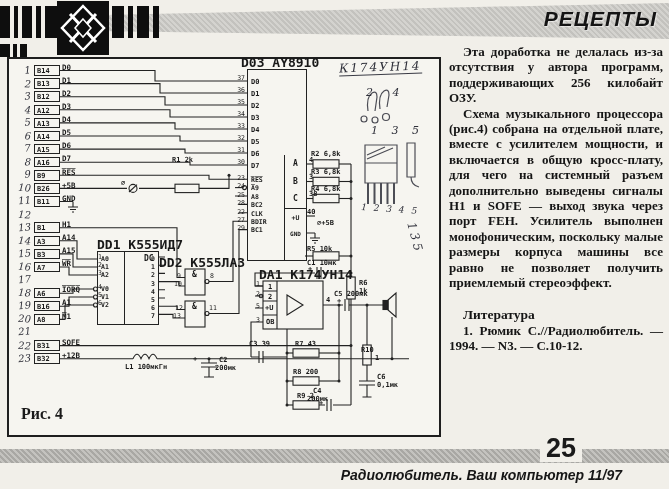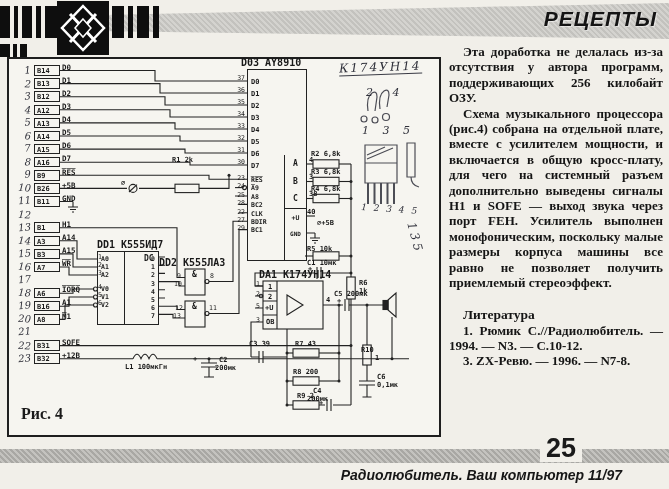--- a/index.html
+++ b/index.html
@@ -21,21 +21,21 @@
   .conn{position:absolute;left:2px;top:5px;}
   .conn .crow{display:flex;align-items:center;height:13.1px;}
   .hnum{width:20px;text-align:right;font:italic 10px/1 "DejaVu Serif",serif;color:#34353e;padding-right:1px;}
   .crow:nth-child(odd) .hnum{transform:rotate(-5deg);}
   .crow:nth-child(even) .hnum{transform:rotate(3deg);}
   .pinbox{width:26px;height:10.5px;margin-left:2px;border:1px solid #222;font:bold 7px/10.5px "DejaVu Sans Mono",monospace;
           padding-left:2px;box-sizing:border-box;white-space:nowrap;overflow:visible;}
   .pinbox:empty{border-color:transparent;}
   .csig{font:bold 7.5px/1 "DejaVu Sans Mono",monospace;margin-left:2px;transform:translateY(-3px);white-space:nowrap;}
   .slab{position:absolute;font:bold 7px/8px "DejaVu Sans Mono",monospace;color:#191919;white-space:nowrap;}
-  .chiplab{font-size:10px;}
+  .chiplab{font-size:13px;}
   .hand{position:absolute;font:italic 11px/1.1 "DejaVu Serif",serif;color:#2f303a;white-space:nowrap;}
   
   .d03{position:absolute;left:238px;top:10px;width:60px;height:192px;border:1.6px solid #222;box-sizing:border-box;}
   .d03 .dp{position:relative;height:12px;font:bold 7px/12px "DejaVu Sans Mono",monospace;padding-left:3px;}
   .d03 .cp{position:relative;height:8.4px;font:bold 6.5px/8.4px "DejaVu Sans Mono",monospace;padding-left:3px;}
   .d03 .dpwrap{padding-top:6px;}
   .d03 .cpwrap{margin-top:4px;}
   .pn{position:absolute;left:-17px;top:-2px;font:6.5px "DejaVu Sans Mono",monospace;width:14px;text-align:right;}
   .d03 .rcol{position:absolute;right:0;top:85px;bottom:0;width:22px;border-left:1.6px solid #222;box-sizing:border-box;}
   .d03 .rcol .cell{display:flex;align-items:center;justify-content:center;font:bold 8px "DejaVu Sans Mono",monospace;}
@@ -527,30 +527,29 @@
     <span class="slab" style="left:284px;top:309px">R8 200</span>
     <span class="slab" style="left:288px;top:333px">R9 2</span>
     <span class="slab" style="left:304px;top:328px">C4</span>
     <span class="slab" style="left:298px;top:336px">200мк</span>
     <span class="slab" style="left:310px;top:340px">+</span>
 
     <span class="figlab">Рис. 4</span>
 
     <span class="hand" style="left:330px;top:2px;border-bottom:1px solid #3a3b45;transform:rotate(-2deg);font-size:12px;letter-spacing:2px">К174УН14</span>
     <span class="hand" style="left:357px;top:28px;letter-spacing:8px">2  4</span>
-    <span class="hand" style="left:353px;top:66px;letter-spacing:5px">1 3 5</span>
+    <span class="hand" style="left:362px;top:66px;letter-spacing:5px">1 3 5</span>
     <span class="hand" style="left:352px;top:146px;font-size:9px;letter-spacing:2px;transform:rotate(4deg)">1 2 3 4 5</span>
     <span class="hand" style="left:408px;top:162px;font-size:12px;letter-spacing:3px;transform:rotate(75deg);transform-origin:left top">135</span>
   </div>
 
   <aside class="textcol">
     <p>Эта доработка не делалась из-за отсутствия у автора программ, поддерживающих 256 килобайт ОЗУ.</p>
     <p>Схема музыкального процессора (рис.4) собрана на отдельной плате, вместе с усилителем мощности, и включается в общую кросс-плату, для чего на системный разъем дополнительно выведены сигналы H1 и SOFE — выход звука через порт FEH. Усилитель выполнен монофоническим, поскольку малые размеры корпуса машины все равно не позволяет получить приемлемый стереоэффект.</p>
     <div class="lit-head">Литература</div>
     <p class="ref">1. Рюмик С.//Радиолюбитель. — 1994. — N3. — С.10-12.</p>
-    <p class="ref">3. ZX-Ревю. — 1996. — N7-8.</p>
   </aside>
 
   <div class="botbar"></div>
   <span class="pagenum">25</span>
   <div class="journal">Радиолюбитель. Ваш компьютер 11/97</div>
 
 </div>
 
 </body></html>

